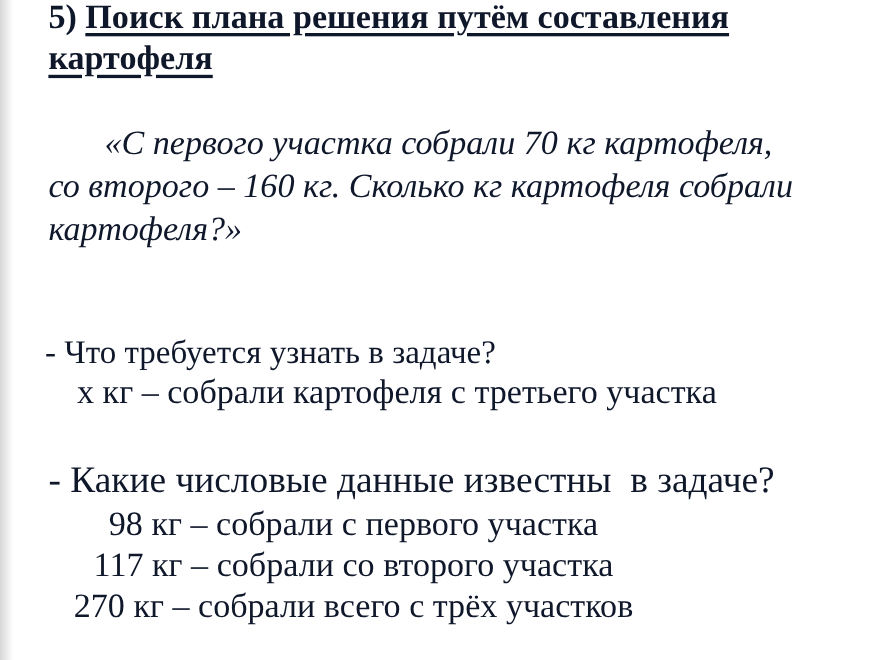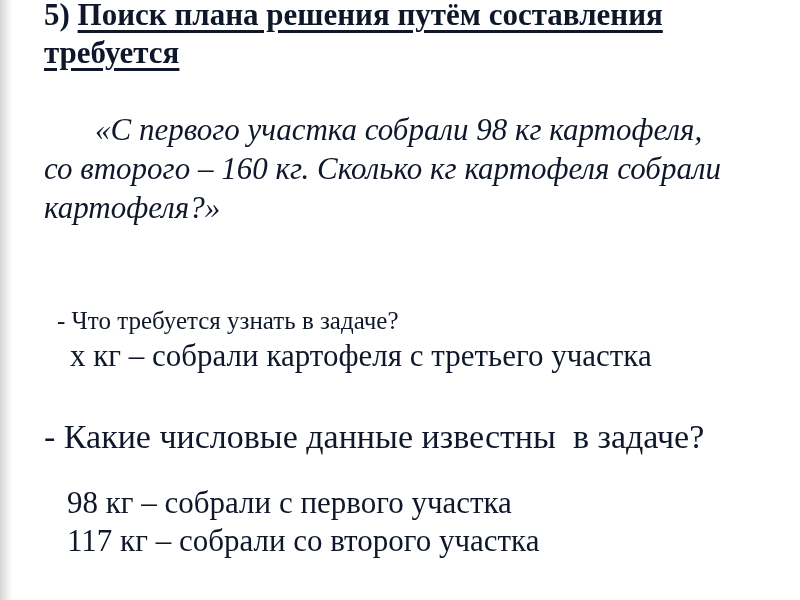--- a/index.html
+++ b/index.html
@@ -37,22 +37,22 @@
     position: absolute;
     left: 44px; top: 110px;
     font-style: italic;
     font-size: 31px;
     line-height: 39px;
     white-space: nowrap;
   }
   .qline.indent { padding-left: 51px; }
   .q1 {
     position: absolute;
-    left: 57px; top: 302px;
-    font-size: 25px;
+    left: 41px; top: 302px;
+    font-size: 30px;
     line-height: 38px;
     white-space: nowrap;
   }
   .a1 {
     position: absolute;
     left: 70px; top: 337px;
     font-size: 31px;
     line-height: 38px;
     white-space: nowrap;
     text-decoration-thickness: 2.5px;
@@ -60,45 +60,47 @@
   }
   .q2 {
     position: absolute;
     left: 44px; top: 418px;
     font-size: 34px;
     line-height: 38px;
     white-space: pre; 
   }
   .known {
     position: absolute;
-    left: 67px; top: 484px;
+    left: 67px; top: 457px;
     font-size: 31px;
     line-height: 37.5px;
     white-space: nowrap;
+    text-align: center;
   }
 </style>
 </head>
 <body>
 
 <div class="slide">
 
   <div class="edge-fade"></div>
 
-  <div class="title"><span>5) </span><span class="u-thick">Поиск плана решения путём составления</span><br><span class="u-thick">требуется</span></div>
+  <div class="title"><span>5) </span><span class="u-thick">Поиск плана решения путём составления</span><br><span class="u-thick">картофеля</span></div>
 
   <div class="quote">
-    <div class="qline indent">«С первого участка собрали 98 кг картофеля,</div>
+    <div class="qline indent">«С первого участка собрали 70 кг картофеля,</div>
     <div class="qline">со второго – 160 кг. Сколько кг картофеля собрали</div>
     <div class="qline">картофеля?»</div>
   </div>
 
   <div class="q1">- Что требуется узнать в задаче?</div>
 
   <div class="a1">х кг – собрали картофеля с третьего участка</div>
 
   <div class="q2">- Какие числовые данные известны  в задаче?</div>
 
   <div class="known">
     <div class="kline">98 кг – собрали с первого участка</div>
     <div class="kline">117 кг – собрали со второго участка</div>
+    <div class="kline">270 кг – собрали всего с трёх участков</div>
   </div>
 
 </div>
 
 </body></html>

